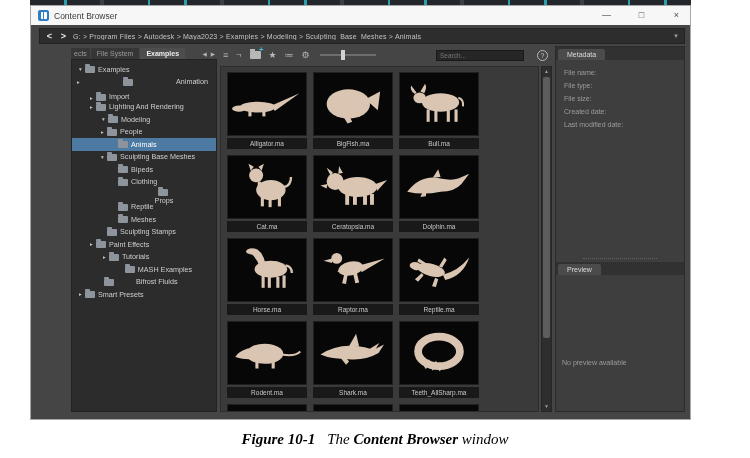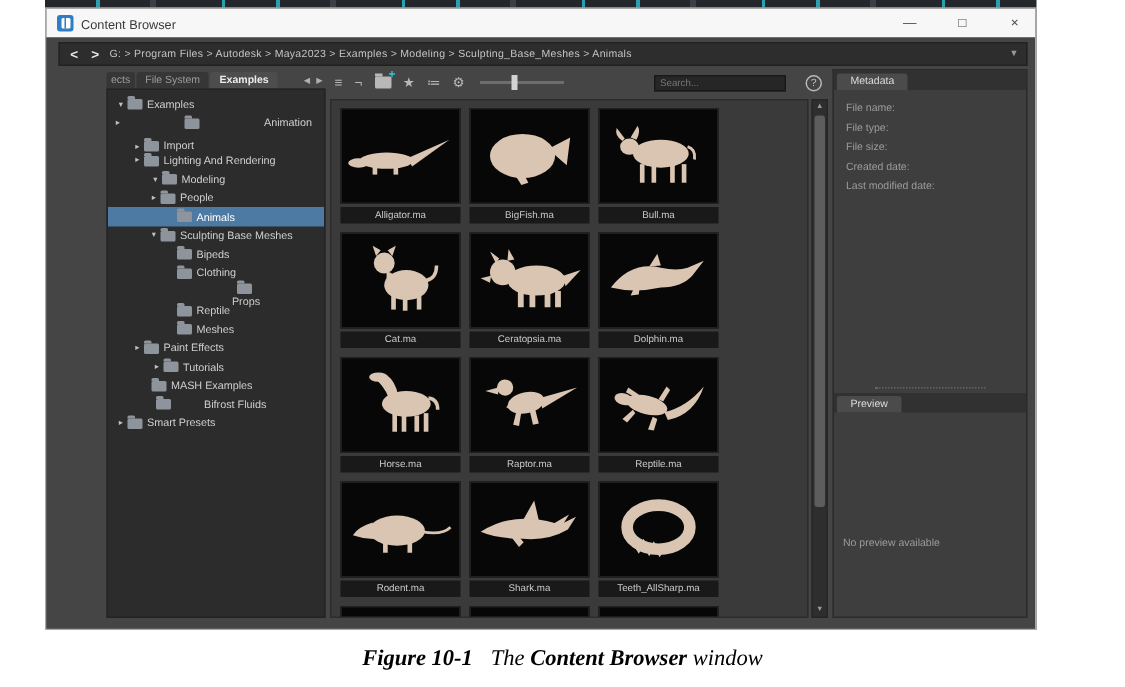--- a/index.html
+++ b/index.html
@@ -200,31 +200,36 @@
                 <div class="trow" style="padding-left: 37px;">
                   <span class="tw"></span>
                   <span class="folder"></span>
                   <span class="lbl">Reptile</span>
                 </div>
                 <div class="trow" style="padding-left: 37px;">
                   <span class="tw"></span>
                   <span class="folder"></span>
                   <span class="lbl">Meshes</span>
                 </div>
+                <div class="trow" style="padding-left: 26px;">
+                  <span class="tw"></span>
+                  <span class="folder"></span>
+                  <span class="lbl">Sculpting Stamps</span>
+                </div>
                 <div class="trow" style="padding-left: 15px;">
                   <span class="tw">▸</span>
                   <span class="folder"></span>
                   <span class="lbl">Paint Effects</span>
                 </div>
                 <div class="trow" style="padding-left: 28px;">
                   <span class="tw">▸</span>
                   <span class="folder"></span>
                   <span class="lbl">Tutorials</span>
                 </div>
-                <div class="trow" style="padding-left: 20px;">
+                <div class="trow" style="padding-left: 20px; justify-content: center;">
                   <span class="tw"></span>
                   <span class="folder"></span>
                   <span class="lbl">MASH Examples</span>
                 </div>
                 <div class="trow" style="padding-left: 4px; gap: 19px;">
                   <span class="tw"></span>
                   <span class="folder"></span>
                   <span class="lbl">Bifrost Fluids</span>
                 </div>
                 <div class="trow" style="padding-left: 4px;">

